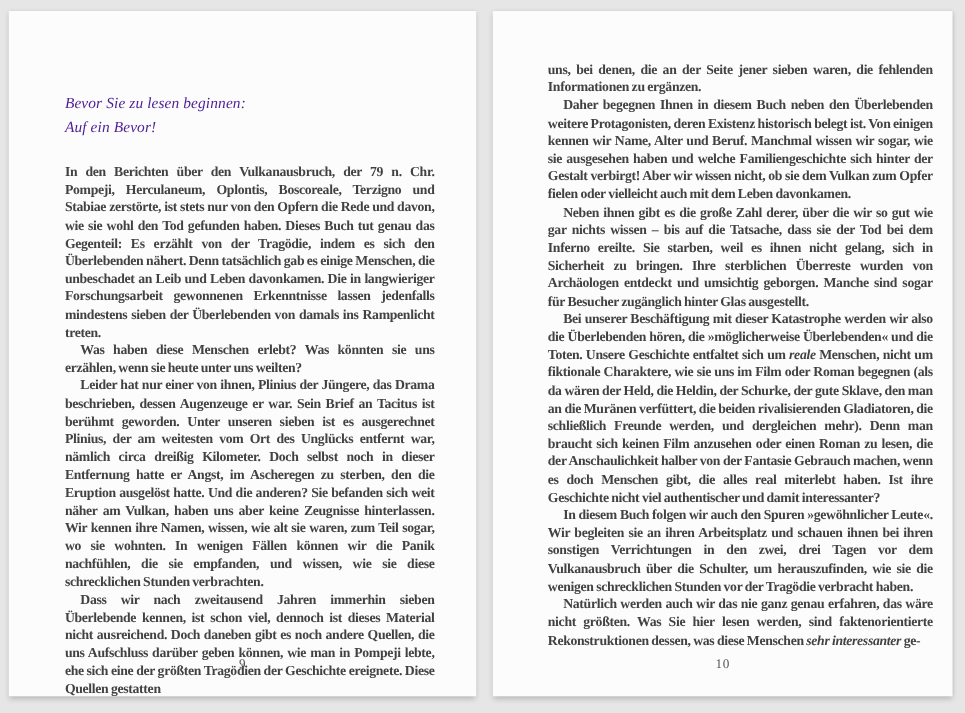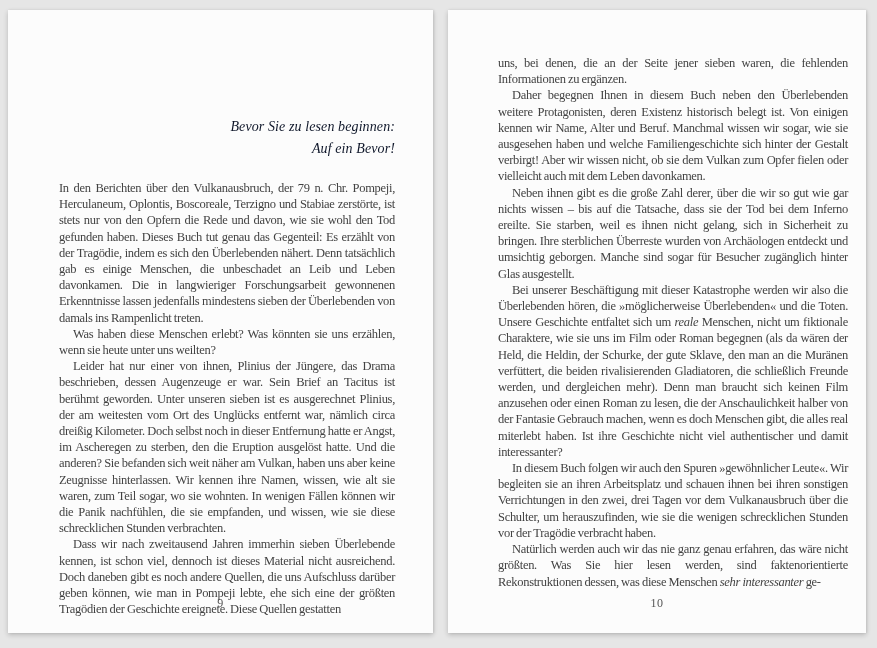--- a/index.html
+++ b/index.html
@@ -31,44 +31,45 @@
     left: 8px;
     width: 425px;
     padding: 0 38px 0 51px;
   }
   .page-right {
     left: 448px;
     width: 418px;
     padding: 0 18px 0 50px;
   }
   .heading {
-    margin-top: 106px;
+    margin-top: 74px;
     margin-bottom: 18px;
-    text-align: right;
+    text-align: left;
     font-style: italic;
     font-size: 14px;
     line-height: 22px;
-    color: #0f172a;
+    color: #4c1d95;
     letter-spacing: 0.1px;
   }
   .body-text {
     font-size: 12.5px;
     line-height: 16.2px;
     text-align: justify;
     letter-spacing: -0.3px;
     word-spacing: -0.5px;
     hyphens: auto;
     margin-top: 20px;
     -webkit-hyphens: auto;
   }
   .page-right .body-text {
     margin-top: 45px;
   }
   .para {
     margin: 0;
+    font-weight: bold;
   }
   .para.indent {
     text-indent: 14px;
   }
   .italic {
     font-style: italic;
   }
   .pagenum {
     position: absolute;
     bottom: 22px;

